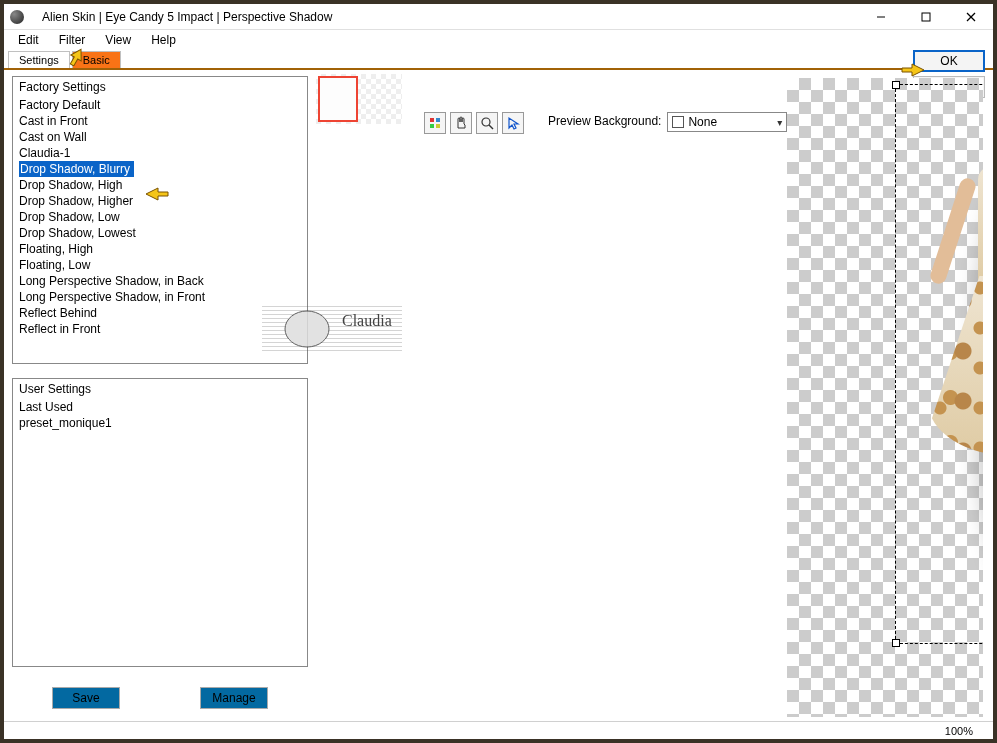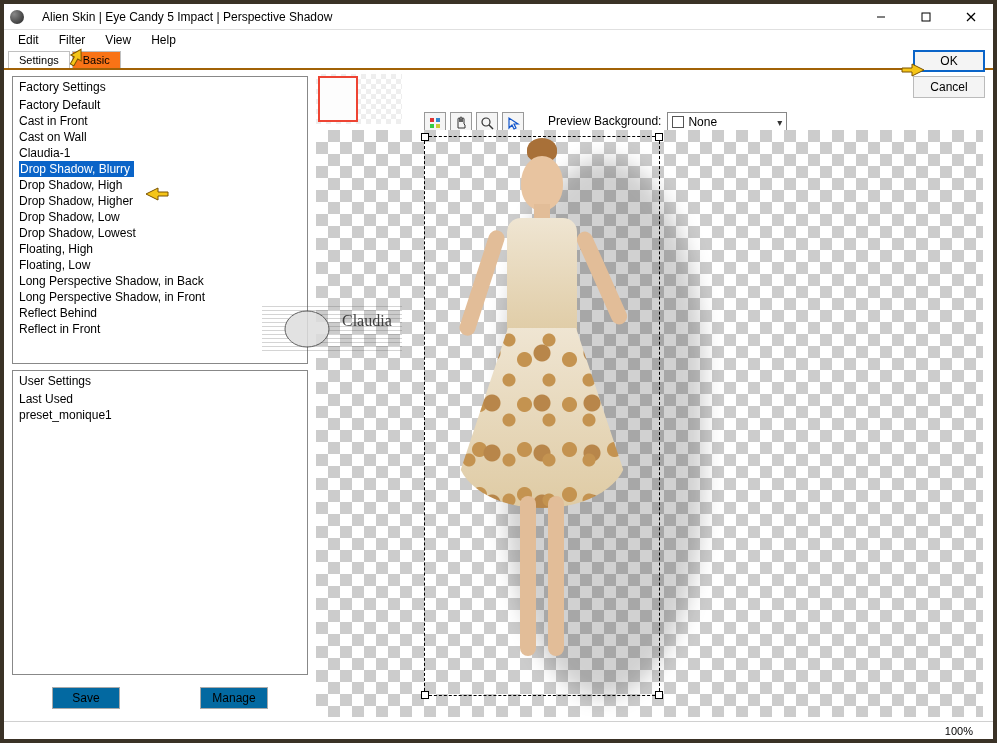--- a/index.html
+++ b/index.html
@@ -19,32 +19,32 @@
 .menu-item { padding: 2px 8px; cursor: pointer; }
 
 
 .tab-row { display: flex; border-bottom: 2px solid #a16207; height: 20px; align-items: flex-end; padding-left: 4px; }
 .tab { padding: 2px 10px; border: 1px solid #c0c0c0; border-bottom: none; background: #f0f0f0; margin-right: 2px; font-size: 11px; cursor: pointer; position: relative; }
 .tab.active { background: #fff; }
 .tab.inactive { background: #f97316; }
 
 
 .main { display: flex; height: calc(100% - 26px - 20px - 20px - 18px); }
-.left-panel { width: 312px; padding: 6px 8px; display: flex; flex-direction: column; gap: 6px; justify-content: center; }
+.left-panel { width: 312px; padding: 6px 8px; display: flex; flex-direction: column; gap: 14px; justify-content: center; }
 .listbox { border: 1px solid #888; background: #fff; overflow-y: scroll; overflow-x: hidden; position: relative; }
 .listbox.factory { height: 288px; }
 .listbox.user { flex: 1; }
 .listbox-header { font-weight: normal; padding: 3px 6px; }
 .list-item { padding: 1px 6px; white-space: nowrap; cursor: pointer; }
 .list-item.selected { background: #0a64c8; color: #fff; display: inline-block; padding-right: 4px; margin-left: 6px; padding-left: 1px; }
 .btn-row { display: flex; justify-content: space-around; padding: 6px 0; }
 .std-btn { width: 68px; height: 22px; border: 1px solid #aaa; background: #0369a1; font-size: 12px; cursor: pointer; }
 
 
-.right-panel { flex: 1; position: relative; display: flex; flex-direction: column; }
+.right-panel { flex: 1; position: relative; display: flex; flex-direction: row; }
 .top-strip { height: 52px; display: flex; align-items: flex-start; padding-top: 4px; }
 .thumb-area { width: 88px; height: 52px; position: relative; }
 .thumb-bg { position: absolute; left: 0; top: 0; width: 86px; height: 50px; background: repeating-conic-gradient(#eee 0 25%, #fff 0 50%) 0 0/10px 10px; }
 .thumb-sel { position: absolute; left: 2px; top: 2px; width: 40px; height: 46px; border: 2px solid #e43; background: #fdfdfd; }
 .toolbar-area { display: flex; align-items: center; gap: 4px; margin-top: 38px; margin-left: 20px; }
 .tool-btn { width: 22px; height: 22px; border: 1px solid #999; background: #f5f5f5; display: flex; align-items: center; justify-content: center; cursor: pointer; }
 .tool-btn svg { width: 14px; height: 14px; }
 .preview-label { margin-left: 24px; margin-top: 40px; font-size: 12px; }
 .preview-select { margin-left: 6px; margin-top: 38px; border: 1px solid #888; height: 20px; width: 120px; display: flex; align-items: center; padding: 0 4px; font-size: 12px; background: #fff; cursor: pointer; position: relative; }
 .preview-select::after { content: "▾"; position: absolute; right: 4px; font-size: 10px; color: #333; }

